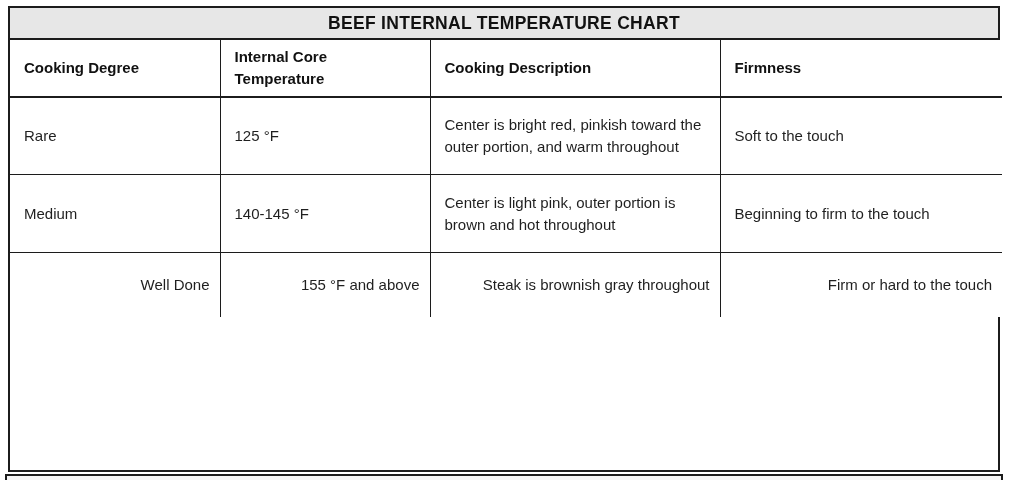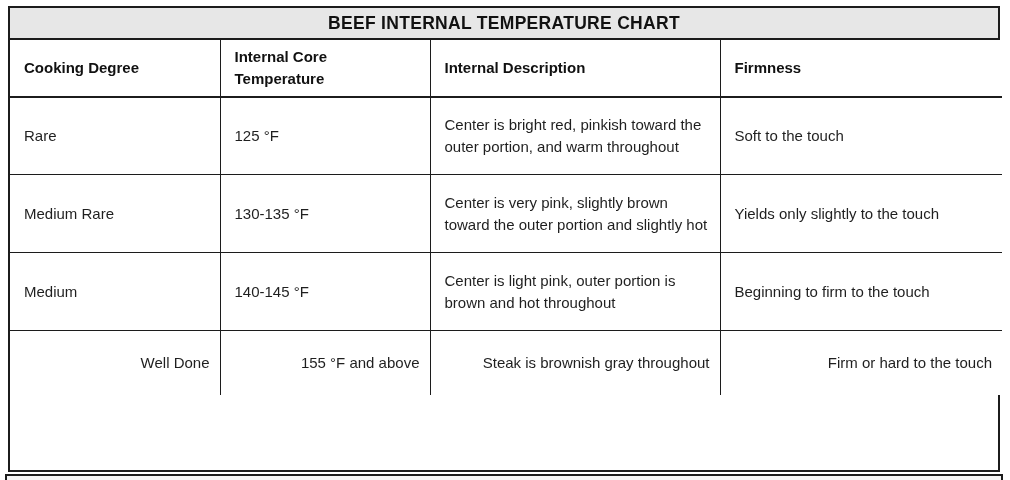--- a/index.html
+++ b/index.html
@@ -93,36 +93,30 @@
       <colgroup>
         <col class="c1">
           <col class="c2">
           <col class="c3">
           <col class="c4">
       </colgroup>
       <thead>
         <tr>
           <th>Cooking Degree</th>
           <th>Internal Core Temperature</th>
-          <th>Internal Description</th>
+          <th>Cooking Description</th>
           <th>Firmness</th>
         </tr>
       </thead>
       <tbody>
         <tr class="body-row">
           <td>Rare</td>
           <td>125 °F</td>
           <td class="desc-cell">Center is bright red, pinkish toward the outer portion, and warm throughout</td>
           <td>Soft to the touch</td>
-        </tr>
-        <tr class="body-row">
-          <td>Medium Rare</td>
-          <td>130-135 °F</td>
-          <td class="desc-cell">Center is very pink, slightly brown toward the outer portion and slightly hot</td>
-          <td>Yields only slightly to the touch</td>
         </tr>
         <tr class="body-row">
           <td>Medium</td>
           <td>140-145 °F</td>
           <td class="desc-cell">Center is light pink, outer portion is brown and hot throughout</td>
           <td>Beginning to firm to the touch</td>
         </tr>
         <tr class="body-row">
           <td>Well Done</td>
           <td>155 °F and above</td>

